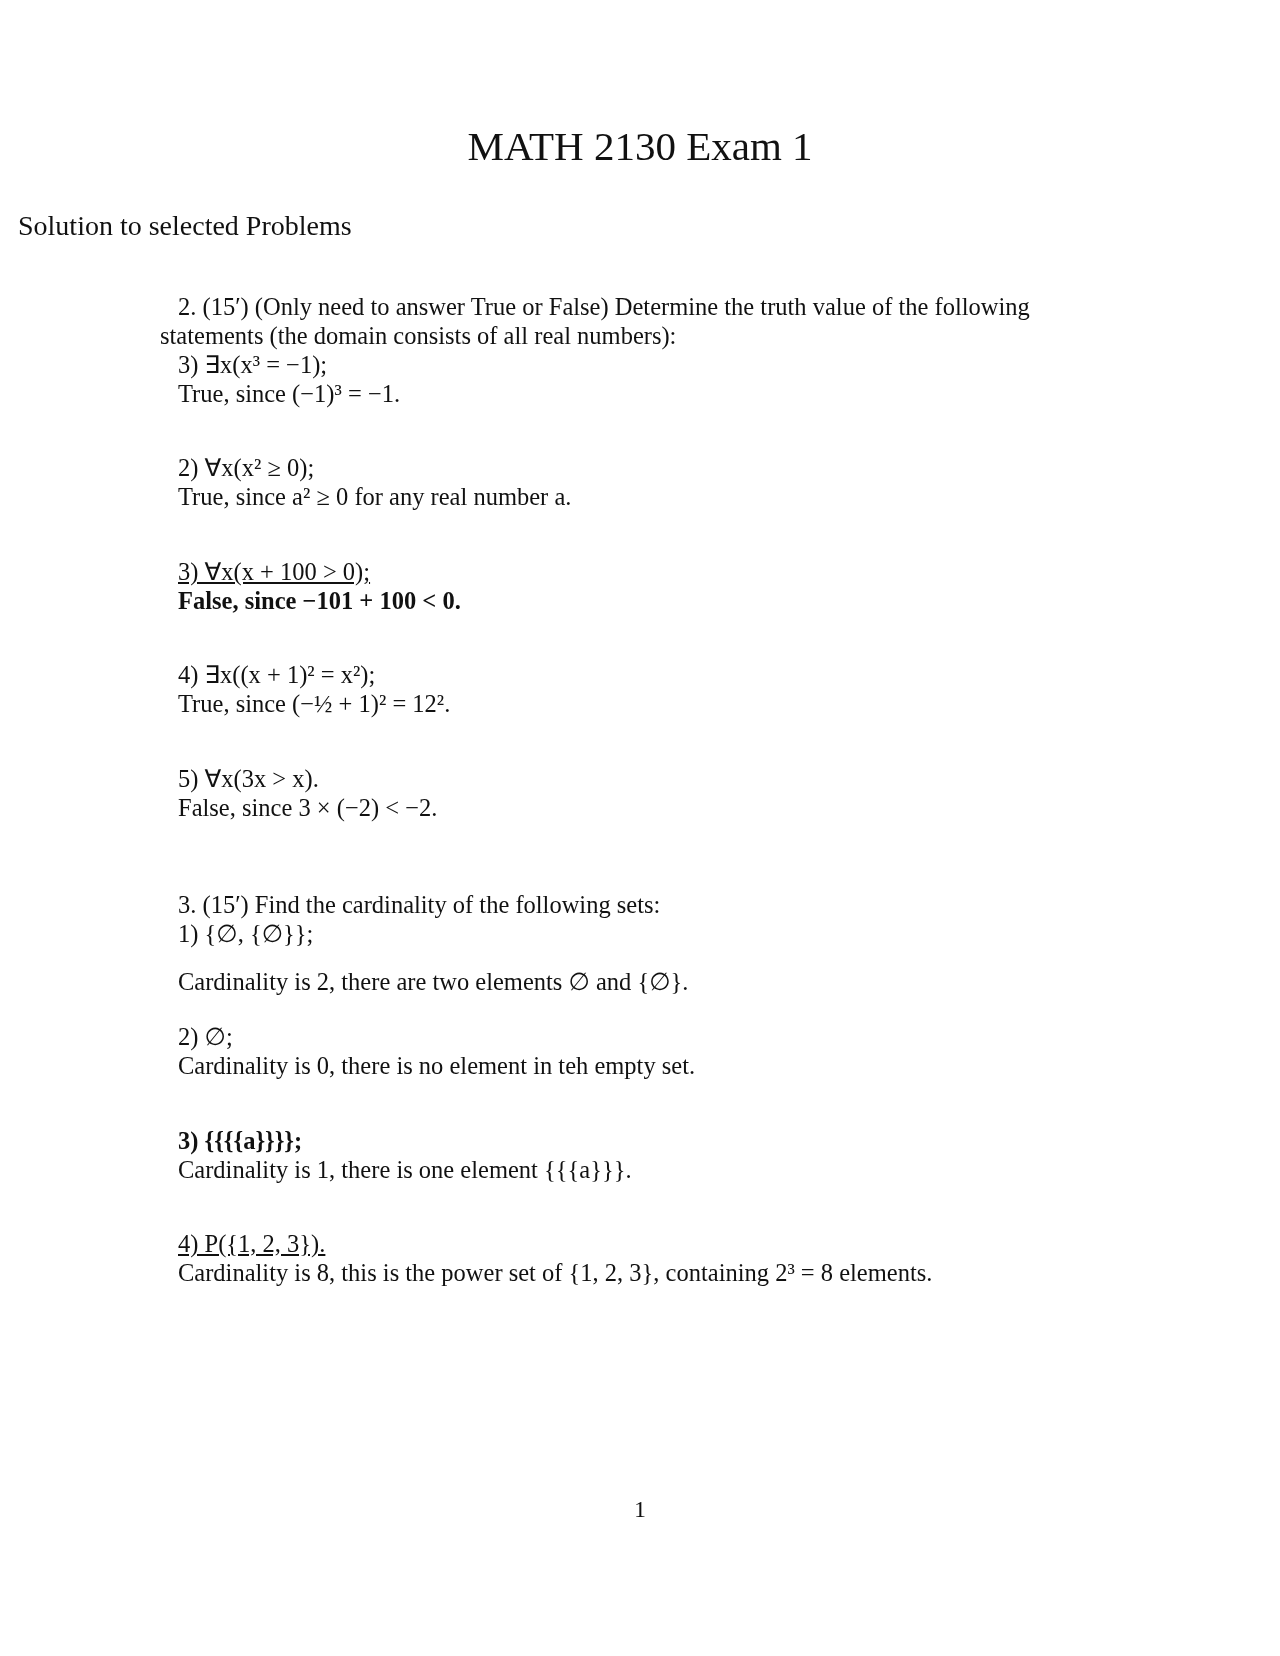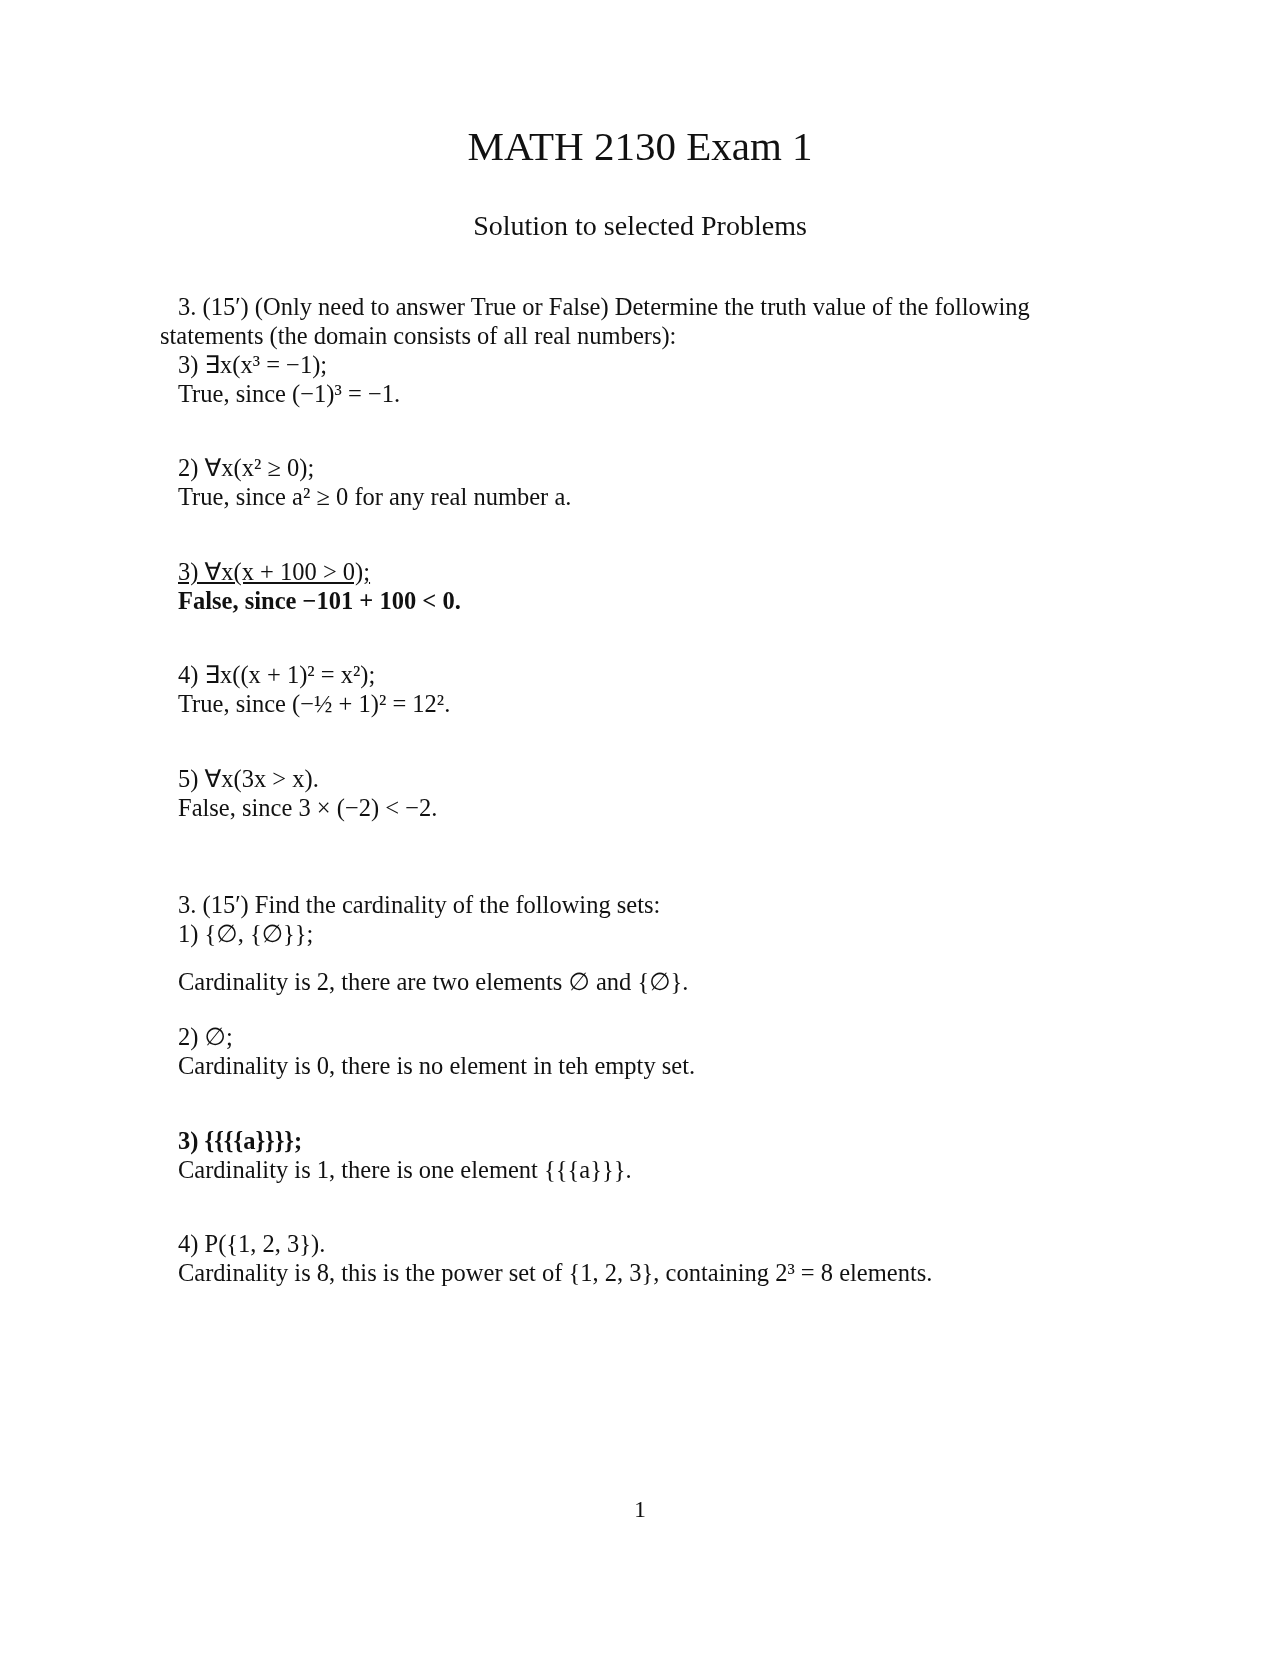--- a/index.html
+++ b/index.html
@@ -26,21 +26,20 @@
       top: 122px;
       text-align: center;
       font-family: "Liberation Serif", serif;
       font-size: 41px;
       line-height: 48px;
     }
     .subtitle {
       position: absolute;
       left: 0; width: 1244px;
       top: 209px;
-      text-align: center;
       font-family: "Liberation Serif", serif;
       font-size: 28px;
       line-height: 34px;
     }
     .line {
       position: absolute;
       font-family: "Liberation Serif", serif;
       font-size: 24.5px;
       line-height: 30px;
       white-space: nowrap;
@@ -55,21 +54,21 @@
     }
   </style>
 </head>
 <body>
 
 <div class="page">
 
   <div class="title">MATH 2130 Exam 1</div>
   <div class="subtitle">Solution to selected Problems</div>
 
-  <div class="line" style="left:160px; top:292px;">3. (15′) (Only need to answer True or False) Determine the truth value of the following</div>
+  <div class="line" style="left:160px; top:292px;">2. (15′) (Only need to answer True or False) Determine the truth value of the following</div>
   <div class="line" style="left:142px; top:321px;">statements (the domain consists of all real numbers):</div>
 
   <div class="line" style="left:160px; top:350px;">3) ∃x(x³ = −1);</div>
   <div class="line" style="left:160px; top:379px;">True, since (−1)³ = −1.</div>
 
   <div class="line" style="left:160px; top:453px;">2) ∀x(x² ≥ 0);</div>
   <div class="line" style="left:160px; top:482px;">True, since a² ≥ 0 for any real number a.</div>
 
   <div class="line" style="left:160px; top:557px;text-decoration:underline;">3) ∀x(x + 100 &gt; 0);</div>
   <div class="line" style="left:160px; top:586px;font-weight:bold;">False, since −101 + 100 &lt; 0.</div>
@@ -84,17 +83,17 @@
 
   <div class="line" style="left:160px; top:919px;">1) {∅, {∅}};</div>
   <div class="line" style="left:160px; top:948px;margin-top:19px;">Cardinality is 2, there are two elements ∅ and {∅}.</div>
 
   <div class="line" style="left:160px; top:1022px;">2) ∅;</div>
   <div class="line" style="left:160px; top:1051px;">Cardinality is 0, there is no element in teh empty set.</div>
 
   <div class="line" style="left:160px; top:1126px;font-weight:bold;">3) {{{{a}}}};</div>
   <div class="line" style="left:160px; top:1155px;">Cardinality is 1, there is one element {{{a}}}.</div>
 
-  <div class="line" style="left:160px; top:1229px;">4) P({1, 2, 3}).</div>
+  <div class="line" style="left:160px; top:1229px;text-decoration:underline;">4) P({1, 2, 3}).</div>
   <div class="line" style="left:160px; top:1258px;">Cardinality is 8, this is the power set of {1, 2, 3}, containing 2³ = 8 elements.</div>
 
   <div class="pagenum">1</div>
 </div>
 
 </body></html>

